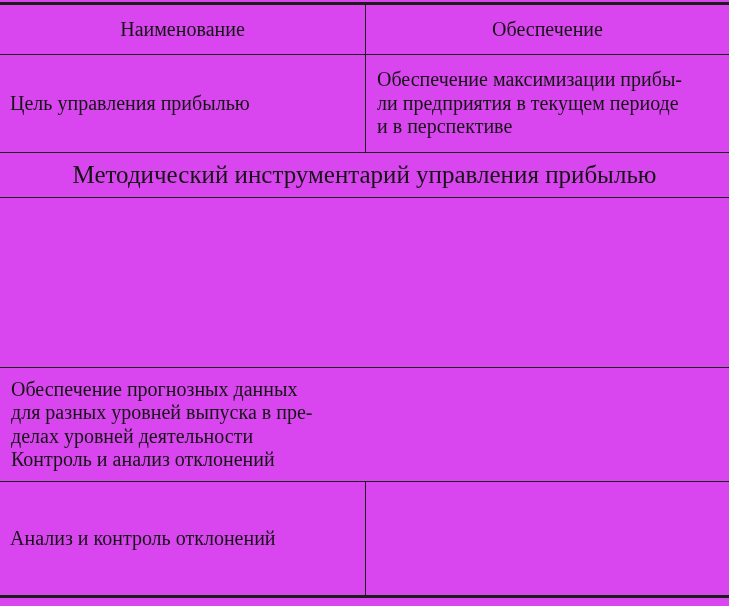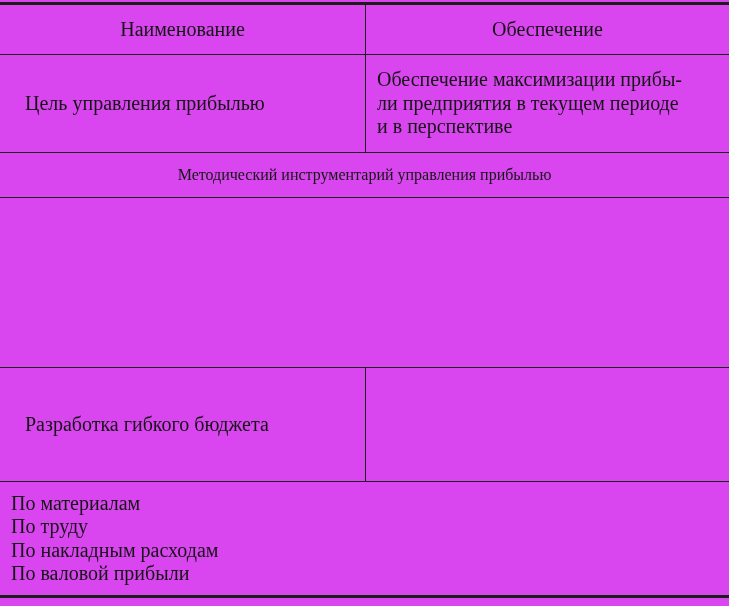--- a/index.html
+++ b/index.html
@@ -36,21 +36,21 @@
     box-sizing: border-box;
     font-size: 20px;
     line-height: 23.5px;
     white-space: pre-line;
   }
   .cell.left {
     width: 366px;
     border-right: 1.5px solid #1c1c1c;
     display: flex;
     align-items: center;
-    padding-left: 25px;
+    padding-left: 10px;
     padding-right: 8px;
     text-align: center;
   }
   .cell.right {
     flex: 1;
     display: flex;
     align-items: center;
     padding-left: 11px;
     padding-right: 6px;
   }
@@ -60,21 +60,21 @@
     text-align: center;
     padding: 0;
   }
   .row.row-1 { height: 98px; }
   .row.span-row { height: 45px; }
   .span-cell {
     width: 100%;
     display: flex;
     align-items: center;
     justify-content: center;
-    font-size: 16px;
+    font-size: 25px;
     line-height: 23.5px;
     box-sizing: border-box;
   }
   .row.row-2 { height: 170px; }
   .row.row-3 { height: 114px; }
   .row.row-4 { height: 113px; }
 </style>
 </head>
 <body>
 
@@ -94,24 +94,24 @@
     </div>
 
     <div class="row span-row ruled">
       <div class="span-cell">Методический инструментарий управления прибылью</div>
     </div>
 
     <div class="row row-2 ruled">
     </div>
 
     <div class="row row-3 ruled">
-      <div class="cell left">Разработка гибкого бюджета</div>
+      <div class="cell right">Обеспечение прогнозных данных
+для разных уровней выпуска в пре-
+делах уровней деятельности
+Контроль и анализ отклонений</div>
     </div>
 
     <div class="row row-4">
-      <div class="cell right">По материалам
-По труду
-По накладным расходам
-По валовой прибыли</div>
+      <div class="cell left">Анализ и контроль отклонений</div>
     </div>
 
   </div>
 </div>
 
 </body></html>

